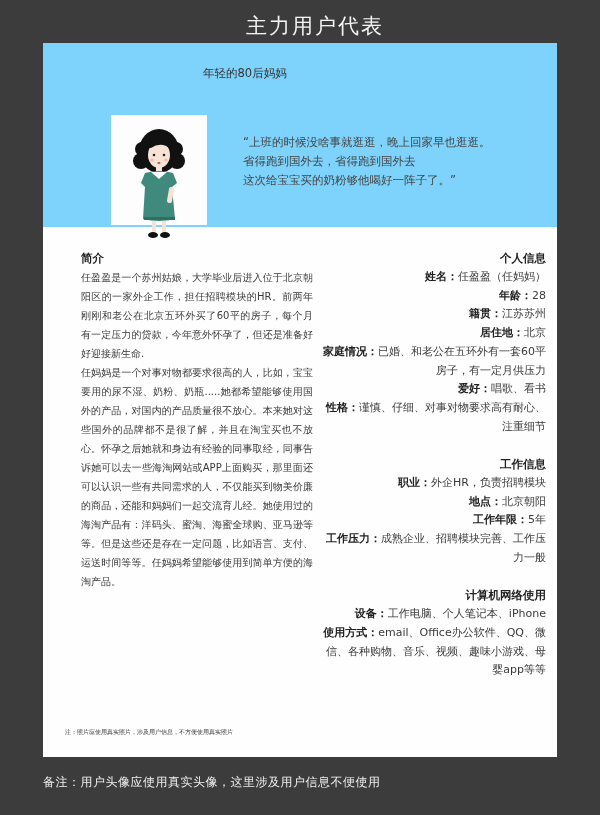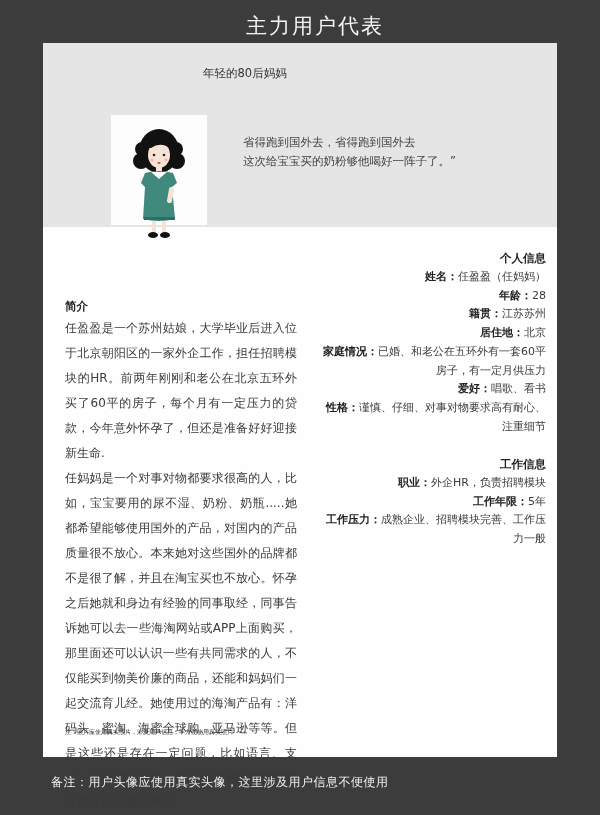--- a/index.html
+++ b/index.html
@@ -14,75 +14,76 @@
     position: absolute; left: 15px; top: 8px; width: 600px;
     text-align: center; color: #f4f4f4; font-size: 21px; letter-spacing: 2px;
     line-height: 36px;
   }
   .card {
     position: absolute; left: 43px; top: 43px; width: 514px; height: 714px;
     background: #fefefe;
   }
   .card-header {
     position: absolute; left: 0; top: 0; width: 514px; height: 184px;
-    background: #e5e5e5;
+    background: #7dd3fc;
   }
   .persona-tag {
     position: absolute; left: 160px; top: 22px; width: 200px;
     font-size: 11.5px; color: #333; line-height: 16px;
   }
   .avatar-box {
     position: absolute; left: 68px; top: 72px; width: 96px; height: 110px;
     background: #fdfdfd;
   }
   .avatar-svg {
     position: absolute; left: 68px; top: 78px; width: 96px; height: 124px;
   }
   .quote {
     position: absolute; left: 200px; top: 90px; width: 310px;
     font-size: 11.5px; color: #444; line-height: 19px;
   }
   .quote div { white-space: nowrap; }
   .left-col {
-    position: absolute; left: 22px; top: 206px; width: 232px; margin-top: 48px;
+    position: absolute; left: 38px; top: 206px; width: 232px;
   }
   .right-col {
     position: absolute; left: 273px; top: 206px; width: 230px; text-align: right;
   }
   .sec-title {
     font-size: 11.5px; font-weight: bold; color: #222; line-height: 19px;
   }
   .body-text {
-    font-size: 12px; color: #3a3a3a; line-height: 25px;
+    font-size: 10px; color: #3a3a3a; line-height: 19px;
     text-align: justify; word-break: break-all;
   }
   .info-row {
     font-size: 11px; color: #3a3a3a; line-height: 18.7px; word-break: break-all;
   }
   .info-row .k { font-weight: bold; color: #222; }
   .gap { height: 18.7px; }
   .footnote {
     position: absolute; left: 22px; top: 684px; font-size: 6px; color: #333;
     line-height: 10px; white-space: nowrap;
   }
   .bottom-note {
     position: absolute; left: 43px; top: 772px; font-size: 12px; color: #f0f0f0;
-    line-height: 20px; letter-spacing: 0.5px; white-space: nowrap; margin-left: 8px;
+    line-height: 20px; letter-spacing: 0.5px; white-space: nowrap;
   }
 </style>
 </head>
 <body>
 
 <div class="page-title">主力用户代表</div>
 
 <div class="card">
   <div class="card-header">
     <div class="persona-tag">年轻的80后妈妈</div>
     <div class="avatar-box"></div>
     <div class="quote">
+      <div>“上班的时候没啥事就逛逛，晚上回家早也逛逛。</div>
       <div>省得跑到国外去，省得跑到国外去</div>
       <div>这次给宝宝买的奶粉够他喝好一阵子了。”</div>
     </div>
   </div>
 
   <svg class="avatar-svg" viewBox="0 0 96 124">
 
     <ellipse cx="48" cy="30" rx="20" ry="22" fill="#111"></ellipse>
     <circle cx="30" cy="40" r="8" fill="#111"></circle>
     <circle cx="66" cy="40" r="8" fill="#111"></circle>
@@ -128,22 +129,28 @@
       <div class="info-row"><span class="k">籍贯：</span><span>江苏苏州</span></div>
       <div class="info-row"><span class="k">居住地：</span><span>北京</span></div>
       <div class="info-row"><span class="k">家庭情况：</span><span>已婚、和老公在五环外有一套60平房子，有一定月供压力</span></div>
       <div class="info-row"><span class="k">爱好：</span><span>唱歌、看书</span></div>
       <div class="info-row"><span class="k">性格：</span><span>谨慎、仔细、对事对物要求高有耐心、注重细节</span></div>
     </div>
     <div class="gap"></div>
     <div>
       <div class="sec-title">工作信息</div>
       <div class="info-row"><span class="k">职业：</span><span>外企HR，负责招聘模块</span></div>
+      <div class="info-row"><span class="k">地点：</span><span>北京朝阳</span></div>
       <div class="info-row"><span class="k">工作年限：</span><span>5年</span></div>
       <div class="info-row"><span class="k">工作压力：</span><span>成熟企业、招聘模块完善、工作压力一般</span></div>
     </div>
     <div class="gap"></div>
+    <div>
+      <div class="sec-title">计算机网络使用</div>
+      <div class="info-row"><span class="k">设备：</span><span>工作电脑、个人笔记本、iPhone</span></div>
+      <div class="info-row"><span class="k">使用方式：</span><span>email、Office办公软件、QQ、微信、各种购物、音乐、视频、趣味小游戏、母婴app等等</span></div>
+    </div>
   </div>
 
   <div class="footnote">注：照片应使用真实照片，涉及用户信息，不方便使用真实照片</div>
 </div>
 
 <div class="bottom-note">备注：用户头像应使用真实头像，这里涉及用户信息不便使用</div>
 
 </body></html>

